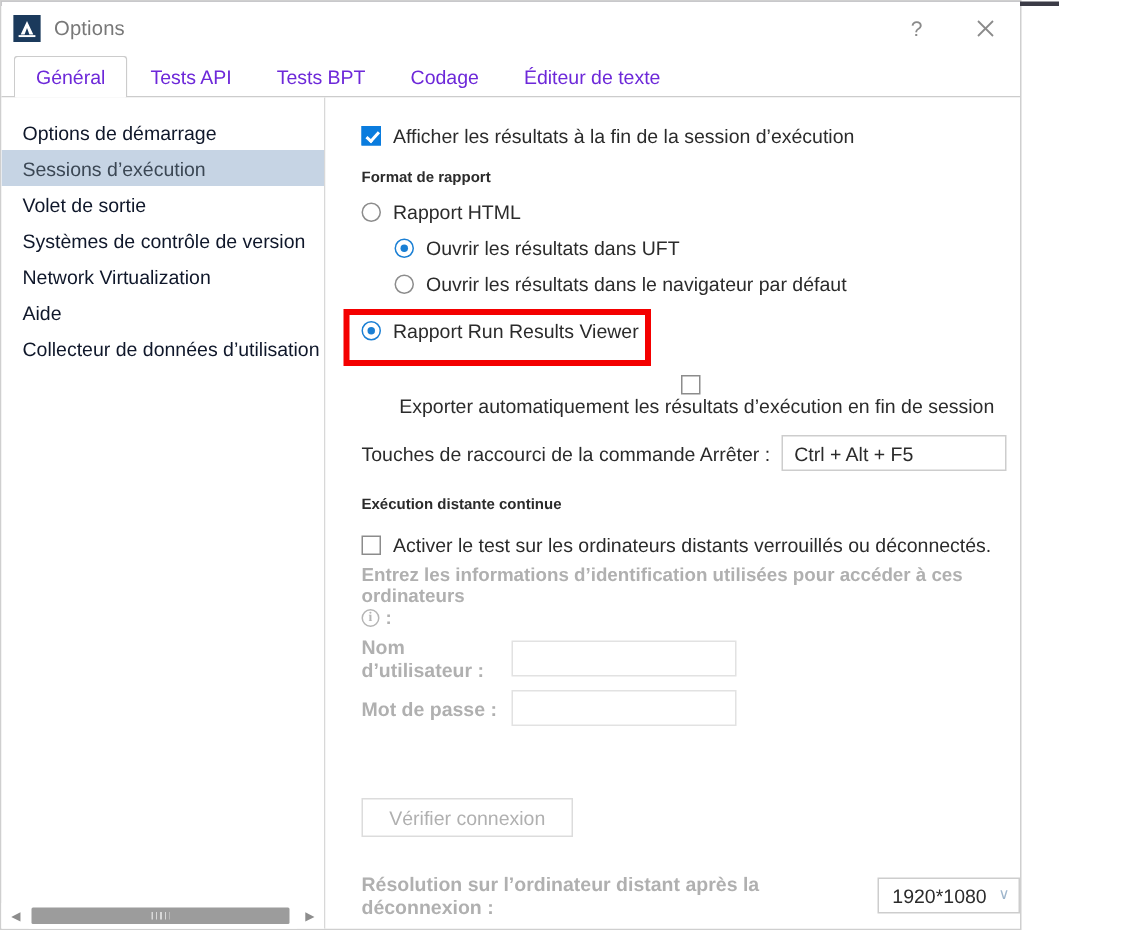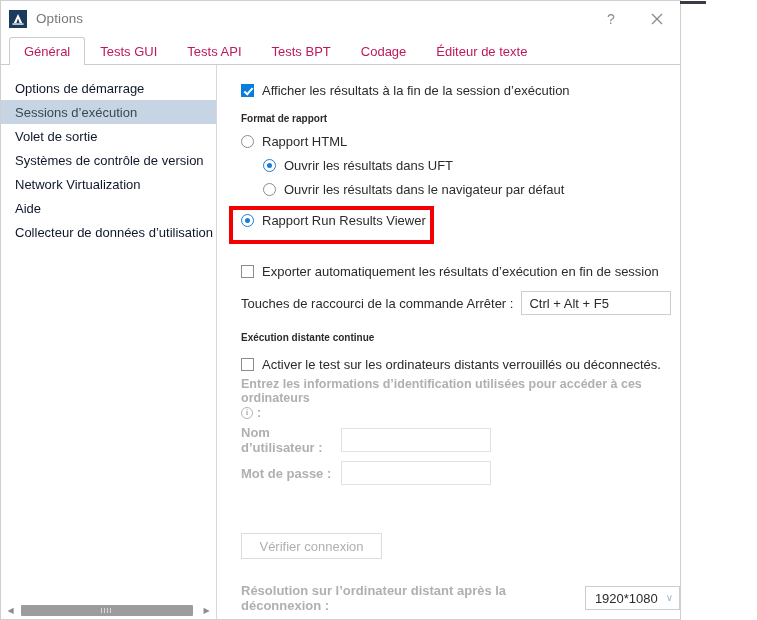--- a/index.html
+++ b/index.html
@@ -79,21 +79,21 @@
     border-bottom: 1px solid #cccccc;
     padding-left: 8px;
     position: relative;
     background: #ffffff;
   }
   .tab {
     height: 28px;
     padding: 0 14px;
     display: flex; align-items: center;
     font-size: 13px;
-    color: #be185d;
+    color: #6d28d9;
     cursor: default;
     position: relative;
     top: 1px;
     border: 1px solid transparent;
     border-bottom: none;
     background: transparent;
     white-space: nowrap;
   }
   .tab.active {
     background: #ffffff;
@@ -387,23 +387,20 @@
         </svg>
       </div>
     </div>
   </div>
 
   <div id="tabbar">
     <div class="tab active">
       <span>Général</span>
     </div>
     <div class="tab">
-      <span>Tests GUI</span>
-    </div>
-    <div class="tab">
       <span>Tests API</span>
     </div>
     <div class="tab">
       <span>Tests BPT</span>
     </div>
     <div class="tab">
       <span>Codage</span>
     </div>
     <div class="tab">
       <span>Éditeur de texte</span>
@@ -472,21 +469,21 @@
       <div class="row" style="margin:9px 0 0 46px;">
         <span class="rb"></span>
         <span class="rb-label">Ouvrir les résultats dans le navigateur par défaut</span>
       </div>
 
       <div class="row" style="margin:16px 0 0 24px;">
         <span class="rb selected"></span>
         <span class="rb-label">Rapport Run Results Viewer</span>
       </div>
 
-      <div class="row" style="margin:36px 0 0 24px;">
+      <div class="row" style="margin:22px 0 0 24px;flex-direction:column;">
         <span class="cb"></span>
         <span class="cb-label">Exporter automatiquement les résultats d’exécution en fin de session</span>
       </div>
 
       <div class="row" style="margin:12px 0 0 24px;">
         <span>Touches de raccourci de la commande Arrêter :</span>
         <div class="txtinput" style="width:150px; margin-left:8px;">
           <span>Ctrl + Alt + F5</span>
         </div>
       </div>

